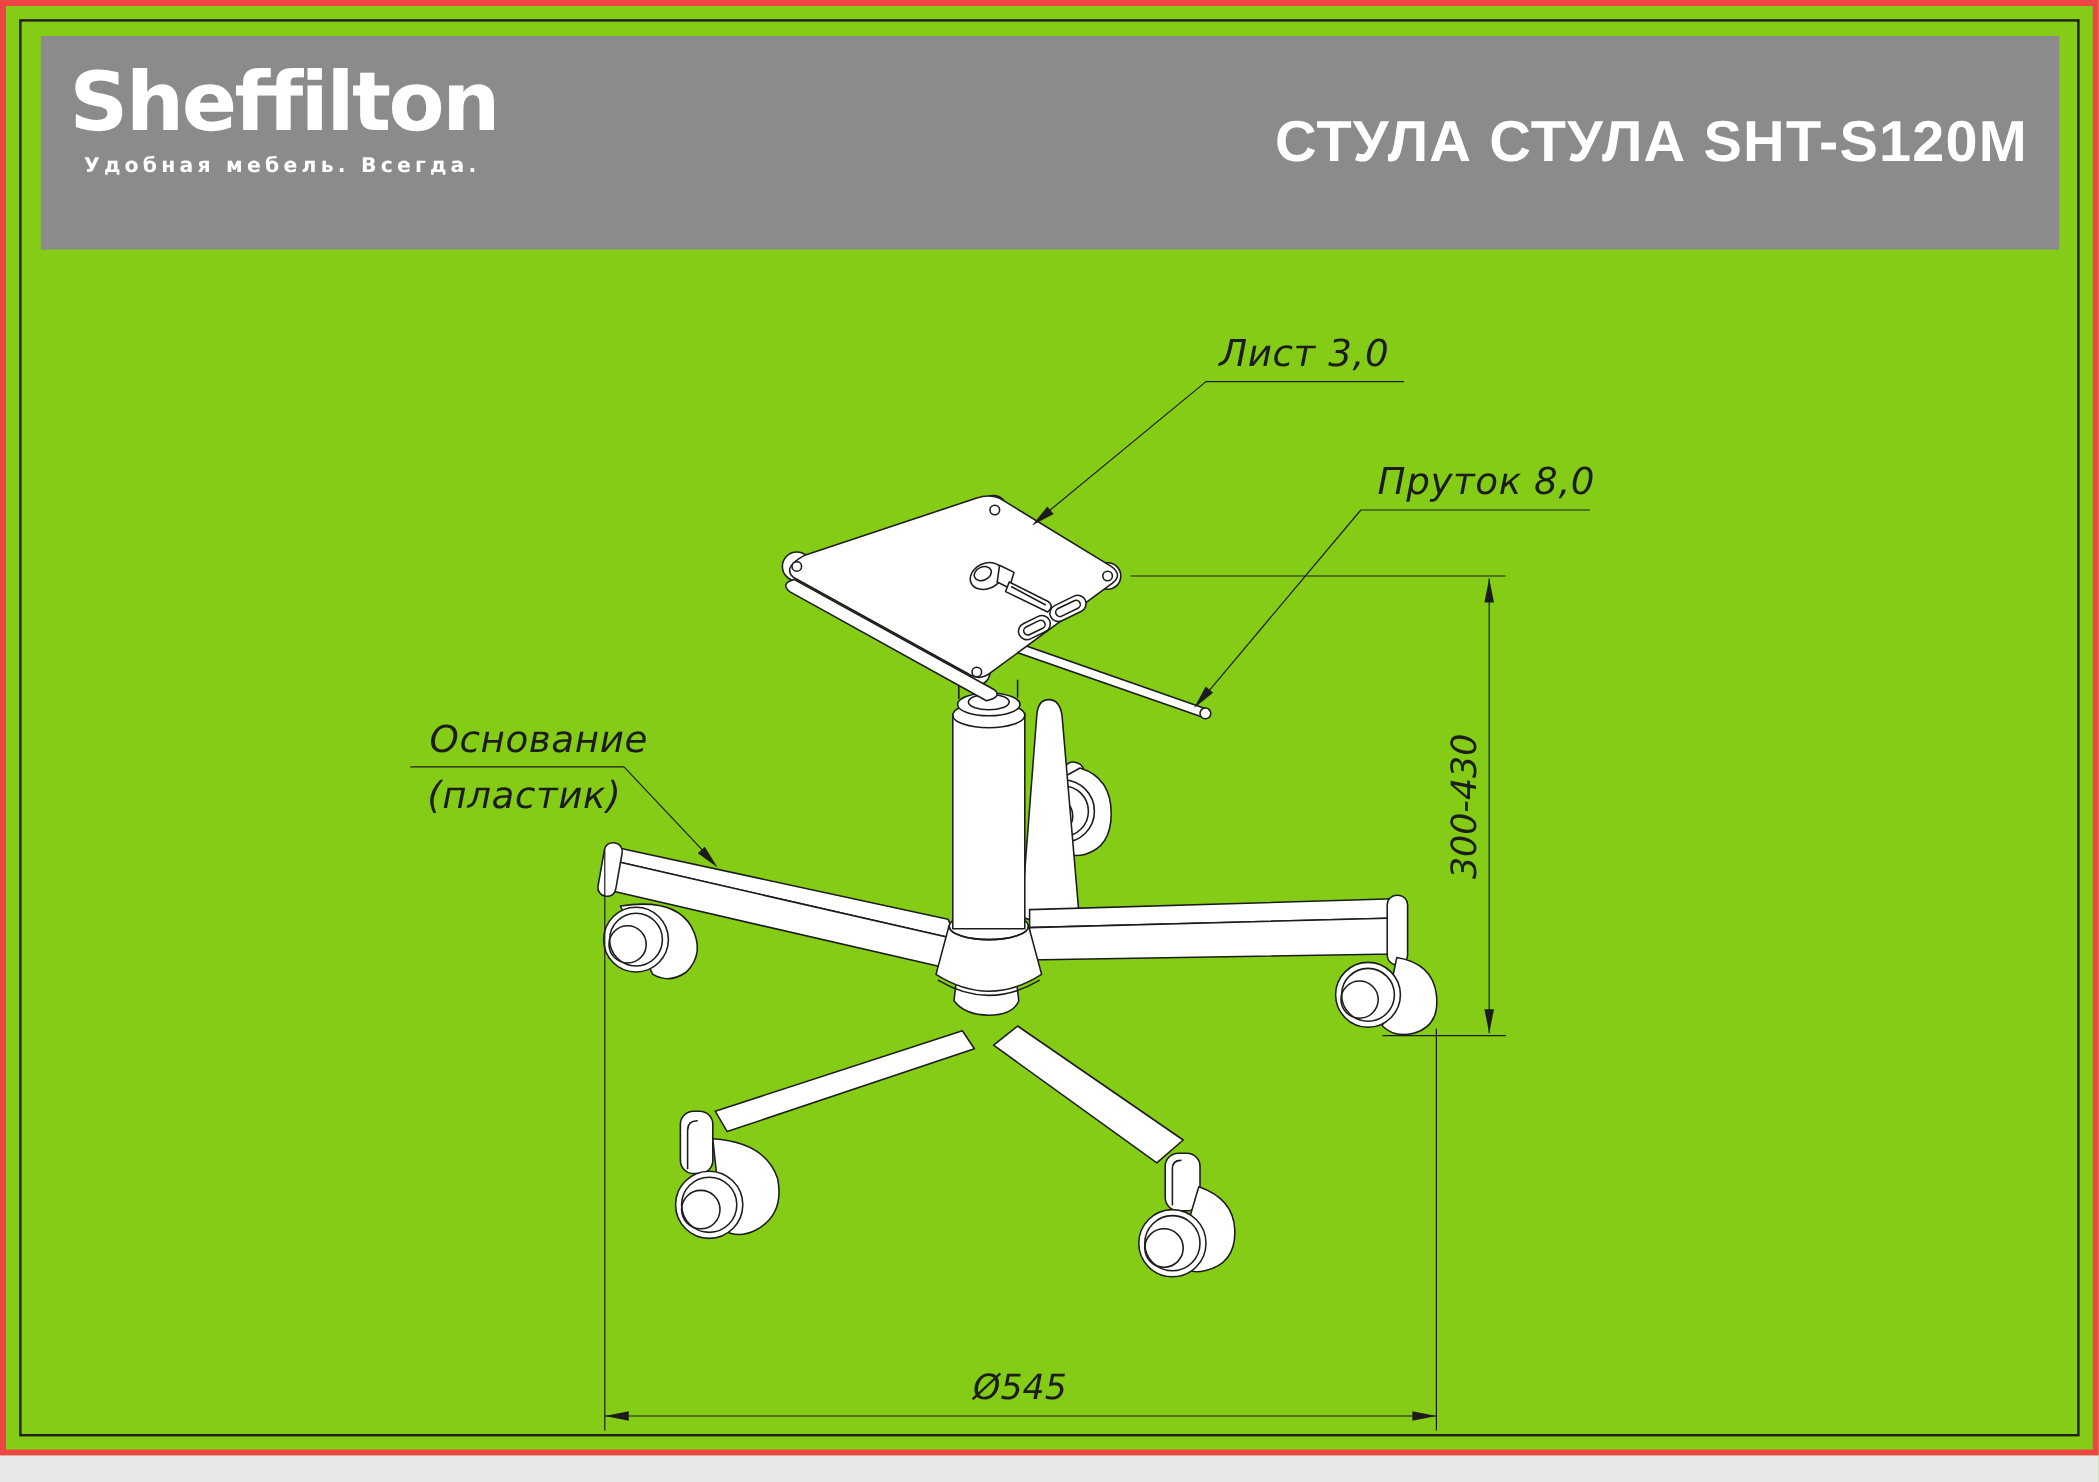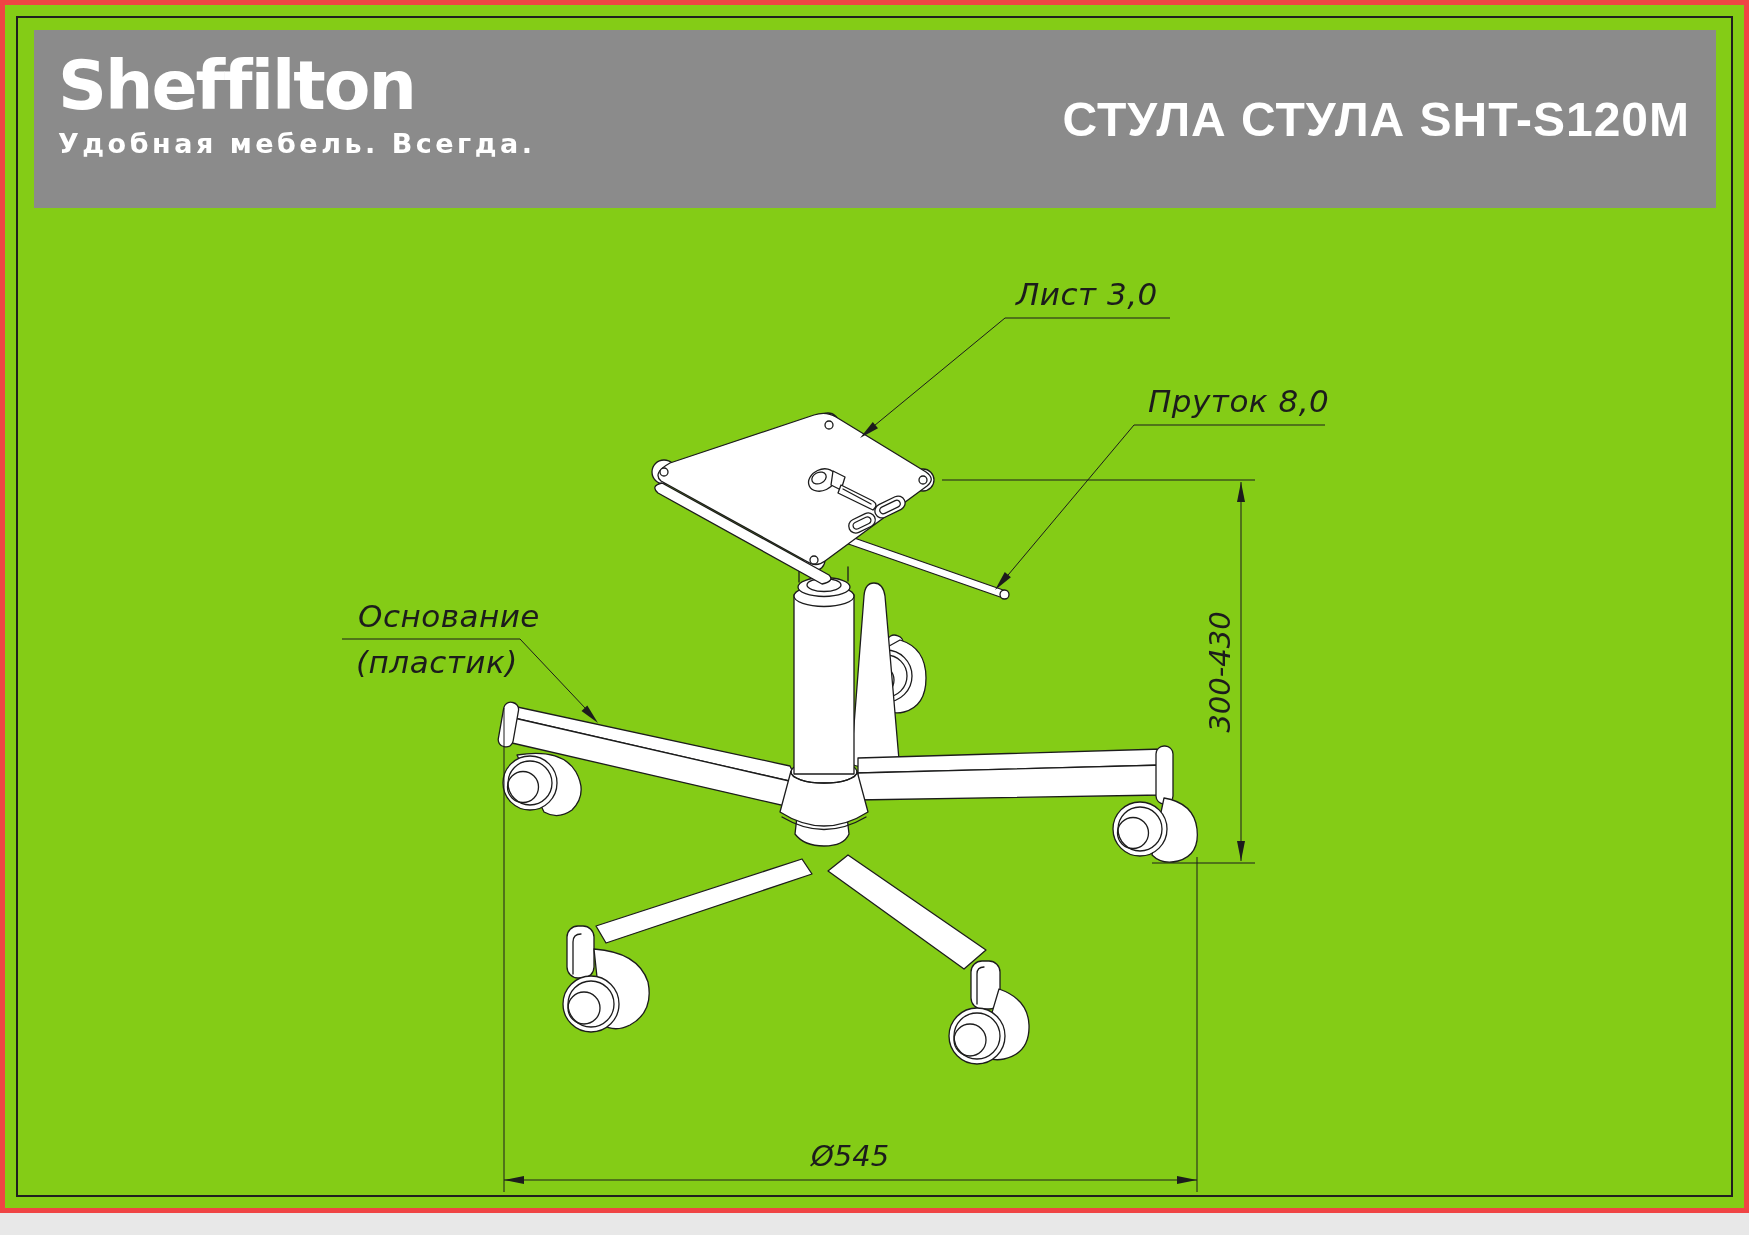--- a/index.html
+++ b/index.html
@@ -15,22 +15,23 @@
   .banner {
     position:absolute; left:29px; top:25px; right:28px; height:178px;
     background:#8b8b8b;
   }
   .logo { position:absolute; left:24px; top:22px; color:#ffffff; }
   .logo-main {
     font-size:68px; font-weight:bold; letter-spacing:-2px; line-height:1;
     font-family:"DejaVu Sans", sans-serif;
   }
   .logo-sub {
-    margin-top:8px; font-size:27px; font-weight:bold; letter-spacing:3.5px;
+    margin-top:8px; font-size:17px; font-weight:bold; letter-spacing:3.5px;
     font-family:"DejaVu Sans", sans-serif;
+    margin-left:12px;
   }
   .sheet-title {
     position:absolute; right:26px; top:50%; transform:translateY(-50%);
     color:#ffffff; font-size:48px; font-weight:bold; letter-spacing:1px;
     font-family:"Liberation Sans", sans-serif; white-space:nowrap;
   }
   svg.drawing { position:absolute; left:-3px; top:-3px; }
   .ln  { fill:none; stroke:#1c1c1c; stroke-width:1.3; stroke-linecap:round; }
   .wh  { fill:#ffffff; stroke:#1c1c1c; stroke-width:1.3; stroke-linejoin:round; }
   .fil { fill:#1c1c1c; stroke:none; }

